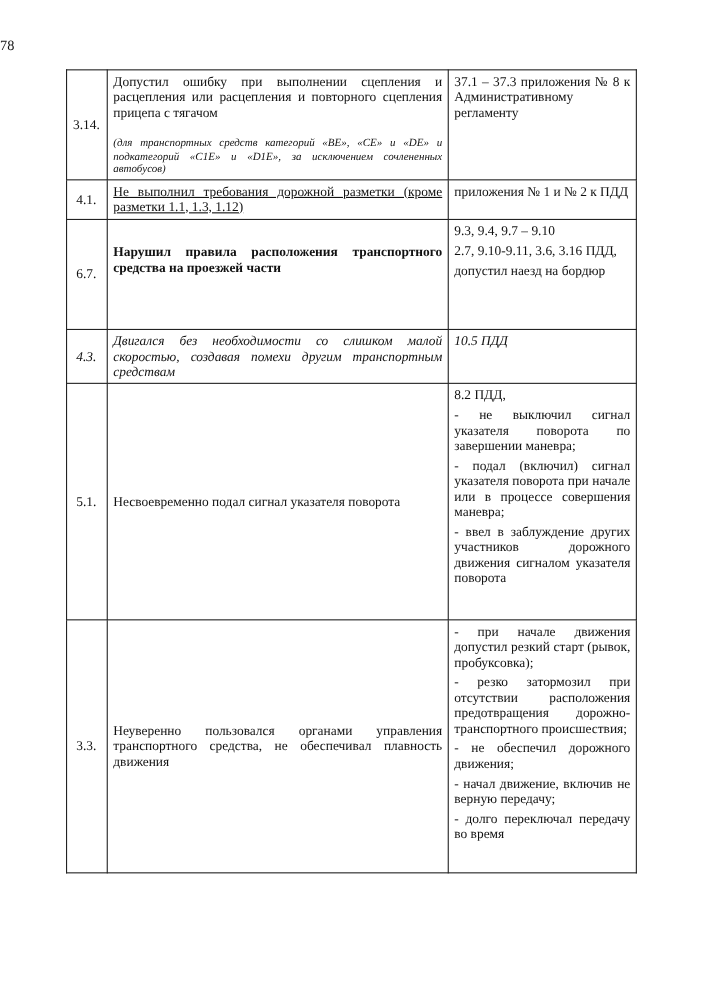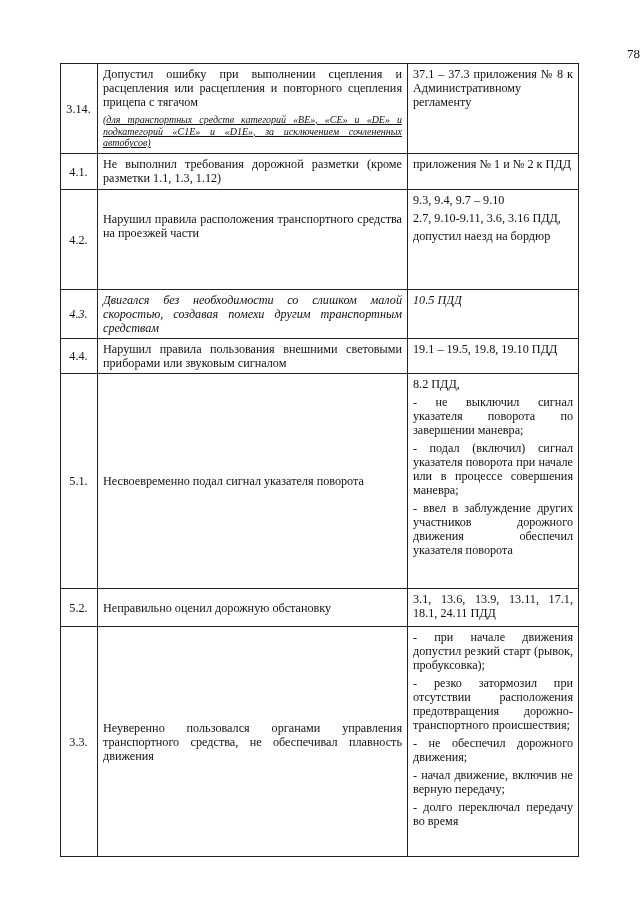--- a/index.html
+++ b/index.html
@@ -1,40 +1,40 @@
 <!DOCTYPE html>
 <html><head>
 <meta charset="utf-8">
 <style>
   html, body { margin: 0; padding: 0; background: #ffffff; }
   body { width: 640px; height: 905px; position: relative; overflow: hidden;
          font-family: "Liberation Serif", "DejaVu Serif", serif; color: #111; }
-  .page-number { position: absolute; top: 46px; left: 0; width: 640px; text-align: right; font-size: 13px; }
+  .page-number { position: absolute; top: 33px; left: 0; width: 640px; text-align: left; font-size: 13px; }
   table.doc { position: absolute; left: 60px; top: 63px; width: 518px; border-collapse: collapse; table-layout: fixed; }
   table.doc td { border: 1.3px solid #222; vertical-align: top; padding: 3px 5px 3px 5px; font-size: 12.2px; line-height: 14px; }
   col.c-num { width: 37px; }
   col.c-desc { width: 310px; }
   col.c-ref { width: 171px; }
   td.num { vertical-align: middle !important; text-align: center; padding-left: 4px !important; }
   td.desc { text-align: justify; }
   td.desc.mid { vertical-align: middle; }
   .desc-main { display: block; text-align: justify; text-align-last: auto; }
-  .desc-note { display: block; font-style: italic; font-size: 10px; line-height: 11.5px; margin-top: 5px; text-align: justify; text-decoration: underline; }
+  .desc-note { display: block; font-style: italic; font-size: 10px; line-height: 11.5px; margin-top: 16px; text-align: justify; }
   .ref-line { display: block; text-align: justify; margin-bottom: 4px; }
   .ref-line:last-child { margin-bottom: 0; }
   tr.r314 td { height: 83px; }
   tr.r41 td { height: 29px; }
   tr.r42 td { height: 74px; }
   tr.r43 td { height: 40px; font-style: italic; }
   tr.r44 td { height: 26px; }
   tr.r51 td { height: 208px; }
   tr.r52 td { height: 31px; }
   tr.r53 td { height: 223px; margin-top: 19px; }
-  td.desc.v42 { padding-top: 22px; }
-  td.desc.v44, td.desc.v41 { padding-top: 3px; }
+  td.desc.v42 { padding-top: 22px; font-weight: bold; }
+  td.desc.v44, td.desc.v41 { padding-top: 3px; text-decoration: underline; }
 </style>
 </head>
 <body>
 
 <div class="page-number">78</div>
 
 <table class="doc">
   <colgroup>
       <col class="c-num">
       <col class="c-desc">
@@ -54,67 +54,49 @@
     <tr class="r41">
       <td class="num">4.1.</td>
       <td class="desc v41">
         <span class="desc-main">Не выполнил требования дорожной разметки (кроме разметки 1.1, 1.3, 1.12)</span>
       </td>
       <td>
         <span class="ref-line">приложения № 1 и № 2 к ПДД</span>
       </td>
     </tr>
     <tr class="r42">
-      <td class="num">4.2.</td>
+      <td class="num">6.7.</td>
       <td class="desc v42">
         <span class="desc-main">Нарушил правила расположения транспортного средства на проезжей части</span>
       </td>
       <td>
         <span class="ref-line">9.3, 9.4, 9.7 – 9.10</span>
         <span class="ref-line">2.7, 9.10-9.11, 3.6, 3.16 ПДД,</span>
         <span class="ref-line">допустил наезд на бордюр</span>
       </td>
     </tr>
     <tr class="r43">
       <td class="num">4.3.</td>
       <td class="desc">
         <span class="desc-main">Двигался без необходимости со слишком малой скоростью, создавая помехи другим транспортным средствам</span>
       </td>
       <td>
         <span class="ref-line">10.5 ПДД</span>
       </td>
     </tr>
-    <tr class="r44">
-      <td class="num">4.4.</td>
-      <td class="desc v44">
-        <span class="desc-main">Нарушил правила пользования внешними световыми приборами или звуковым сигналом</span>
-      </td>
-      <td>
-        <span class="ref-line">19.1 – 19.5, 19.8, 19.10 ПДД</span>
-      </td>
-    </tr>
     <tr class="r51">
       <td class="num">5.1.</td>
       <td class="desc mid">
         <span class="desc-main">Несвоевременно подал сигнал указателя поворота</span>
       </td>
       <td>
         <span class="ref-line">8.2 ПДД,</span>
         <span class="ref-line">- не выключил сигнал указателя поворота по завершении маневра;</span>
         <span class="ref-line">- подал (включил) сигнал указателя поворота при начале или в процессе совершения маневра;</span>
-        <span class="ref-line">- ввел в заблуждение других участников дорожного движения обеспечил указателя поворота</span>
-      </td>
-    </tr>
-    <tr class="r52">
-      <td class="num">5.2.</td>
-      <td class="desc mid">
-        <span class="desc-main">Неправильно оценил дорожную обстановку</span>
-      </td>
-      <td>
-        <span class="ref-line">3.1, 13.6, 13.9, 13.11, 17.1, 18.1, 24.11 ПДД</span>
+        <span class="ref-line">- ввел в заблуждение других участников дорожного движения сигналом указателя поворота</span>
       </td>
     </tr>
     <tr class="r53">
       <td class="num">3.3.</td>
       <td class="desc mid">
         <span class="desc-main">Неуверенно пользовался органами управления транспортного средства, не обеспечивал плавность движения</span>
       </td>
       <td>
         <span class="ref-line">- при начале движения допустил резкий старт (рывок, пробуксовка);</span>
         <span class="ref-line">- резко затормозил при отсутствии расположения предотвращения дорожно-транспортного происшествия;</span>

